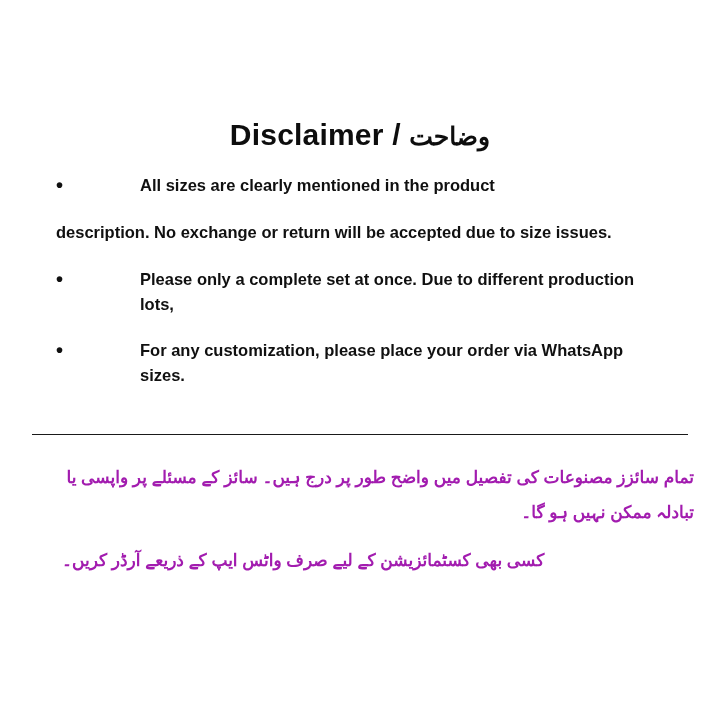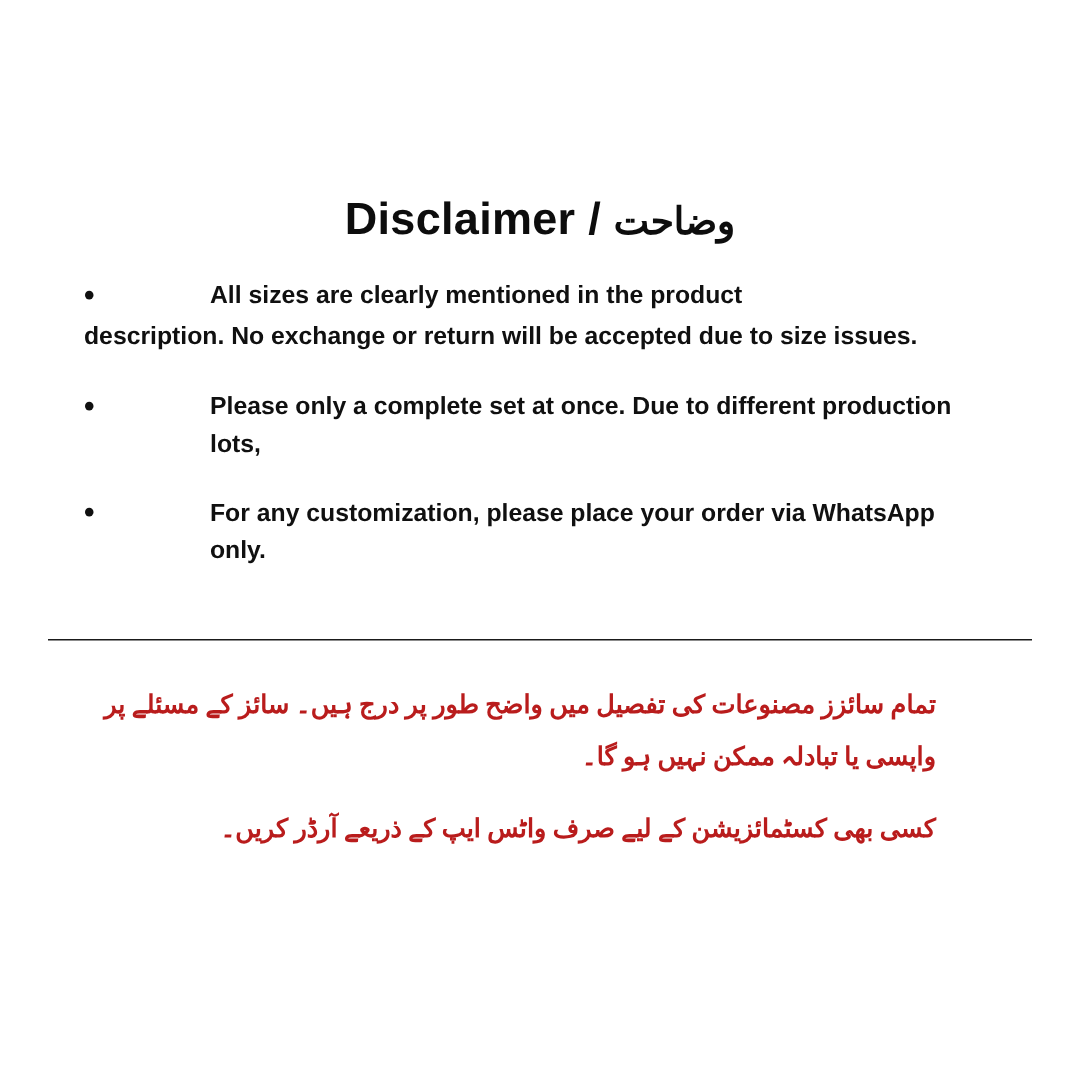--- a/index.html
+++ b/index.html
@@ -18,21 +18,21 @@
     position: relative;
     width: 720px;
     height: 720px;
     box-sizing: border-box;
   }
   .title {
     text-align: center;
     font-size: 30px;
     font-weight: 700;
     letter-spacing: 0.2px;
-    margin: 12px;
+    margin: 0;
     padding-top: 118px;
     color: #0d0d0d;
     line-height: 1.1;
   }
   .title .urdu-part {
     font-size: 25px;
     font-weight: 600;
   }
   .bullets {
     margin: 0;
@@ -59,42 +59,42 @@
   }
   .bullet-text {
     flex: 1 1 auto;
     margin-left: 40px;
   }
   .bullet-cont {
     font-size: 16.5px;
     font-weight: 700;
     line-height: 1.5;
     color: #101010;
-    margin-top: 2px;
+    margin-top: 22px;
   }
   .divider {
     margin: 46px 32px 0 32px;
     height: 0;
     border-top: 1.6px solid #1a1a1a;
   }
   .urdu-block {
     direction: rtl;
     text-align: right;
-    padding: 26px 96px 0 62px;
-    color: #b91c1c;
-    font-family: Liberation Serif, serif;
+    padding: 26px 26px 0 62px;
+    color: #a21caf;
+    font-family: Liberation Sans, sans-serif;
   }
   .urdu-line {
     font-size: 17px;
     font-weight: 700;
     line-height: 2.05;
     margin-bottom: 14px;
   }
   .urdu-line.last {
-    text-align: right;
+    text-align: left;
   }
 </style>
 </head>
 <body>
 
 <div class="page">
 
   <h1 class="title">
     <span>Disclaimer</span><span> / </span><span class="urdu-part">وضاحت</span>
   </h1>
@@ -112,21 +112,21 @@
     <div class="bullet-block">
       <div class="bullet-line">
         <span class="bullet-dot">•</span>
         <span class="bullet-text">Please only a complete set at once. Due to different production lots,</span>
       </div>
     </div>
 
     <div class="bullet-block">
       <div class="bullet-line">
         <span class="bullet-dot">•</span>
-        <span class="bullet-text">For any customization, please place your order via WhatsApp only.</span>
+        <span class="bullet-text">For any customization, please place your order via WhatsApp sizes.</span>
       </div>
     </div>
 
   </div>
 
   <div class="divider"></div>
 
   <div class="urdu-block">
     <div class="urdu-line">تمام سائزز مصنوعات کی تفصیل میں واضح طور پر درج ہیں۔ سائز کے مسئلے پر واپسی یا تبادلہ ممکن نہیں ہو گا۔</div>
     <div class="urdu-line last">کسی بھی کسٹمائزیشن کے لیے صرف واٹس ایپ کے ذریعے آرڈر کریں۔</div>

